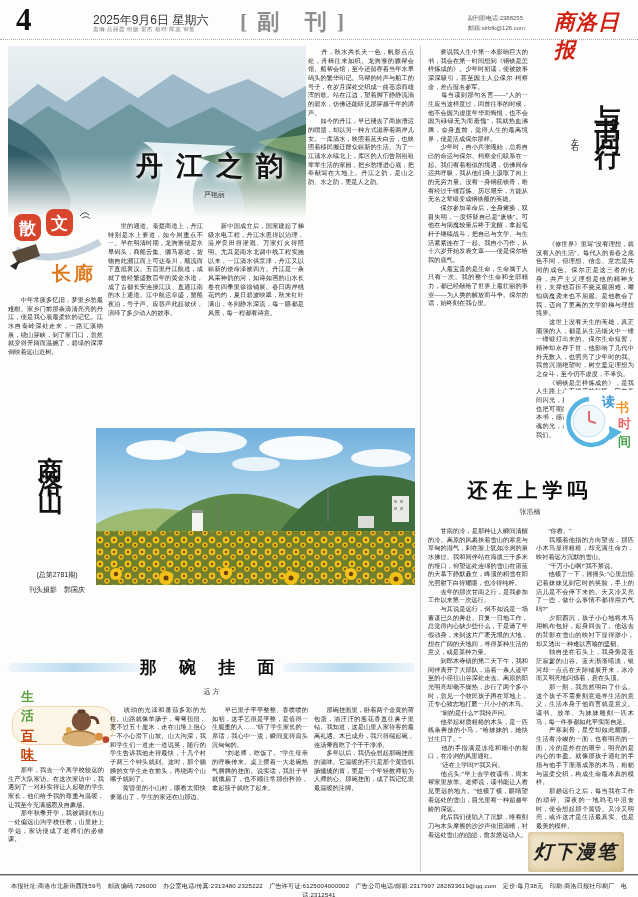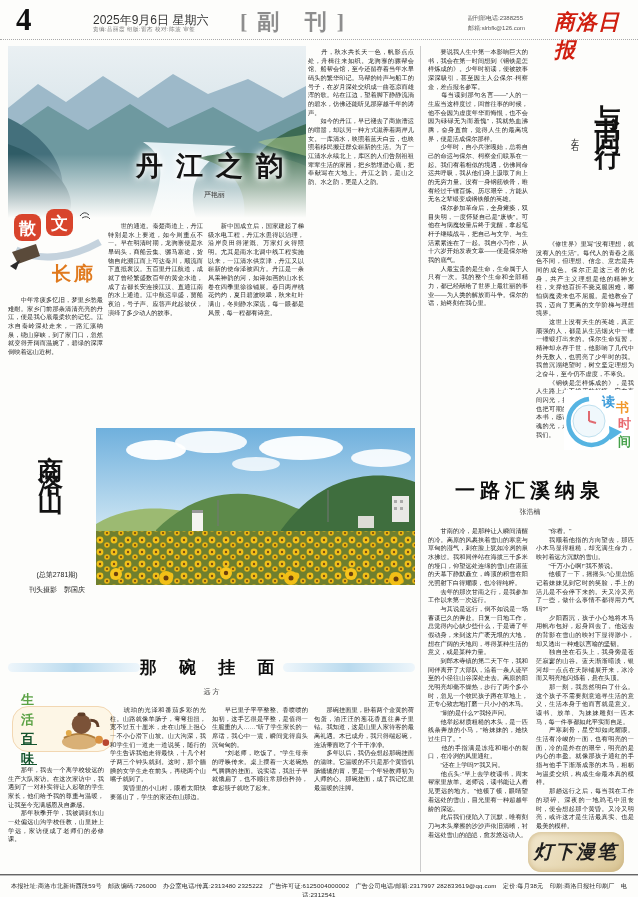--- a/index.html
+++ b/index.html
@@ -43,42 +43,42 @@
   .sls-title { left:34px; top:436px; writing-mode:vertical-rl; text-orientation:upright; font:bold 25px "Liberation Serif", serif; letter-spacing:16px; color:#111; }
   .sls-issue  { left:10px; top:570px; width:94px; text-align:center; font-size:7px; color:#222; }
   .sls-credit { left:10px; top:585px; width:94px; text-align:center; font-size:7px; color:#222; }
   .photo2 { left:96px; top:428px; width:319px; height:157px; }
 
   
   .gm-titlerow { left:8px; top:656px; width:407px; display:flex; align-items:center; }
   .gm-bar { flex:1; height:9px; border-radius:5px; background:linear-gradient(to right,#eef6fb,#b9daee,#eef6fb); }
   .gm-title { font:bold 17px "Liberation Serif", serif; letter-spacing:9px; color:#0d0d0d; white-space:nowrap; }
   .gm-author { left:8px; top:687px; width:407px; text-align:center; font-size:7px; color:#333; }
-  .gm-badge { left:12px; top:706px; width:102px; height:46px; background:#fdf6e6; border:1px solid #f2d7b2; border-radius:16px; display:flex; align-items:center; padding:4px 2px 4px 8px; gap:2px; }
+  .gm-badge { left:12px; top:706px; width:102px; height:39px; background:#fdf6e6; border:1px solid #f2d7b2; border-radius:16px; display:flex; align-items:center; padding:4px 2px 4px 8px; gap:2px; }
   .gm-badge .t { font:bold 13px "Liberation Serif", serif; line-height:1.5; letter-spacing:3px; }
   .gm-badge .t .g { color:#5ba245; display:block; }
-  .gm-badge .t .o { color:#14532d; display:block;text-decoration:underline; }
+  .gm-badge .t .o { color:#c2410c; display:block;text-decoration:underline; }
   .gm-col1 { left:8px;   top:766px; width:96px; height:106px; }
   .gm-col2 { left:110px; top:706px; width:96px; height:166px; }
   .gm-col3 { left:212px; top:706px; width:96px; height:166px; }
   .gm-col4 { left:314px; top:706px; width:100px; height:166px; }
 
   
   .ys-col1 { left:428px; top:48px; width:100px; height:408px; }
   .ys-title { left:590px; top:84px; writing-mode:vertical-rl; text-orientation:upright; font:bold 26px "Liberation Serif", serif; letter-spacing:13px; color:#111; }
   .ys-author { left:568px; top:132px; writing-mode:vertical-rl; text-orientation:upright; font-size:8px; letter-spacing:5px; color:#222; }
   .ys-col2 { left:536px; top:240px; width:98px; height:212px; }
   .badge-rt { left:564px; top:390px; width:70px; height:60px; background:#fff; }
 
   
   .yl-title { left:425px; top:477px; width:210px; text-align:center; font:bold 20px "Liberation Serif", serif; letter-spacing:5px; color:#0c0c0c; }
   .yl-author { left:425px; top:507px; width:210px; text-align:center; font-size:7px; color:#333; }
   .yl-col1 { left:428px; top:527px; width:100px; height:345px; }
   .yl-col2 { left:536px; top:527px; width:98px; height:302px; }
-  .badge-dx { left:528px; top:832px; width:96px; height:40px; border-radius:13px;
+  .badge-dx { left:528px; top:832px; width:96px; height:40px; border-radius:3px;
               background:linear-gradient(135deg,#f2e8d0,#e3d2a9 70%,#d8c493);
               display:flex; align-items:center; justify-content:center; box-shadow:inset 0 0 6px #c9b07c; }
   .badge-dx span { font:bold italic 19px "Liberation Serif", serif; color:#1e1e1e; letter-spacing:2px; }
 
   
   .footer-rule { left:0; top:874px; width:638px; border-top:1px solid #666; border-bottom:1px solid #bbb; height:2px; }
   .footer-text { left:6px; top:882px; width:626px; font-size:6.1px; color:#222; text-align:center; letter-spacing:.2px; }
 </style>
 </head>
 <body>
@@ -249,21 +249,21 @@
     <polygon points="45,36 58,42 46,50" fill="#56b4e2"></polygon>
     <line x1="25" y1="31" x2="25" y2="21" stroke="#e06a70" stroke-width="2"></line>
     <line x1="25" y1="31" x2="32" y2="33" stroke="#e06a70" stroke-width="2"></line>
     <text x="38" y="16" font-size="13" font-weight="bold" fill="#3a9ad9" font-family="Liberation Serif, serif">读</text>
     <text x="52" y="22" font-size="13" font-weight="bold" fill="#f2982b" font-family="Liberation Serif, serif">书</text>
     <text x="54" y="38" font-size="13" font-weight="bold" fill="#e8686e" font-family="Liberation Serif, serif">时</text>
     <text x="54" y="56" font-size="13" font-weight="bold" fill="#46a14b" font-family="Liberation Serif, serif">间</text>
   </svg>
 </div>
 
-<div class="abs yl-title">一路汇溪纳泉</div>
+<div class="abs yl-title">还在上学吗</div>
 <div class="abs yl-author">张浩楠</div>
 <div class="abs bodycol yl-col1">　　甘南的冷，是那种让人瞬间清醒的冷。高原的风裹挟着雪山的寒意与草甸的湿气，刺在脸上犹如冷冽的泉水拂过。我和同伴站在海拔三千多米的垭口，仰望远处连绵的雪山在湛蓝的天幕下静默矗立，峰顶的积雪在阳光照射下白得耀眼，也冷得纯粹。
 　　去年的那次甘南之行，是我参加工作以来第一次远行。
 　　与其说是远行，倒不如说是一场蓄谋已久的奔赴。日复一日地工作，总觉得内心缺少些什么，于是请了年假动身，来到这片广袤无垠的大地，想在广阔的天地间，寻得某种生活的意义，或是某种力量。
 　　到郎木寺镇的第二天下午，我和同伴离开了大部队，沿着一条人迹罕至的小径往山谷深处走去。高原的阳光明亮却毫不燥热，步行了两个多小时，忽见一个牧民孩子蹲在草地上，正专心致志地打磨一只小小的木马。
 　　"刷的是什么?"我轻声问。
 　　他举起材质粗糙的木头，是一匹线条奔放的小马，"给妹妹的，她快过生日了。"
 　　他的手指满是冻疮和细小的裂口，在冷冽的风里通红。
 　　"还在上学吗?"我又问。
 　　他点头:"早上去学校读书，周末帮家里放羊。老师说，读书能让人看见更远的地方。"他顿了顿，眼睛望着远处的雪山，目光里有一种超越年龄的深远。

